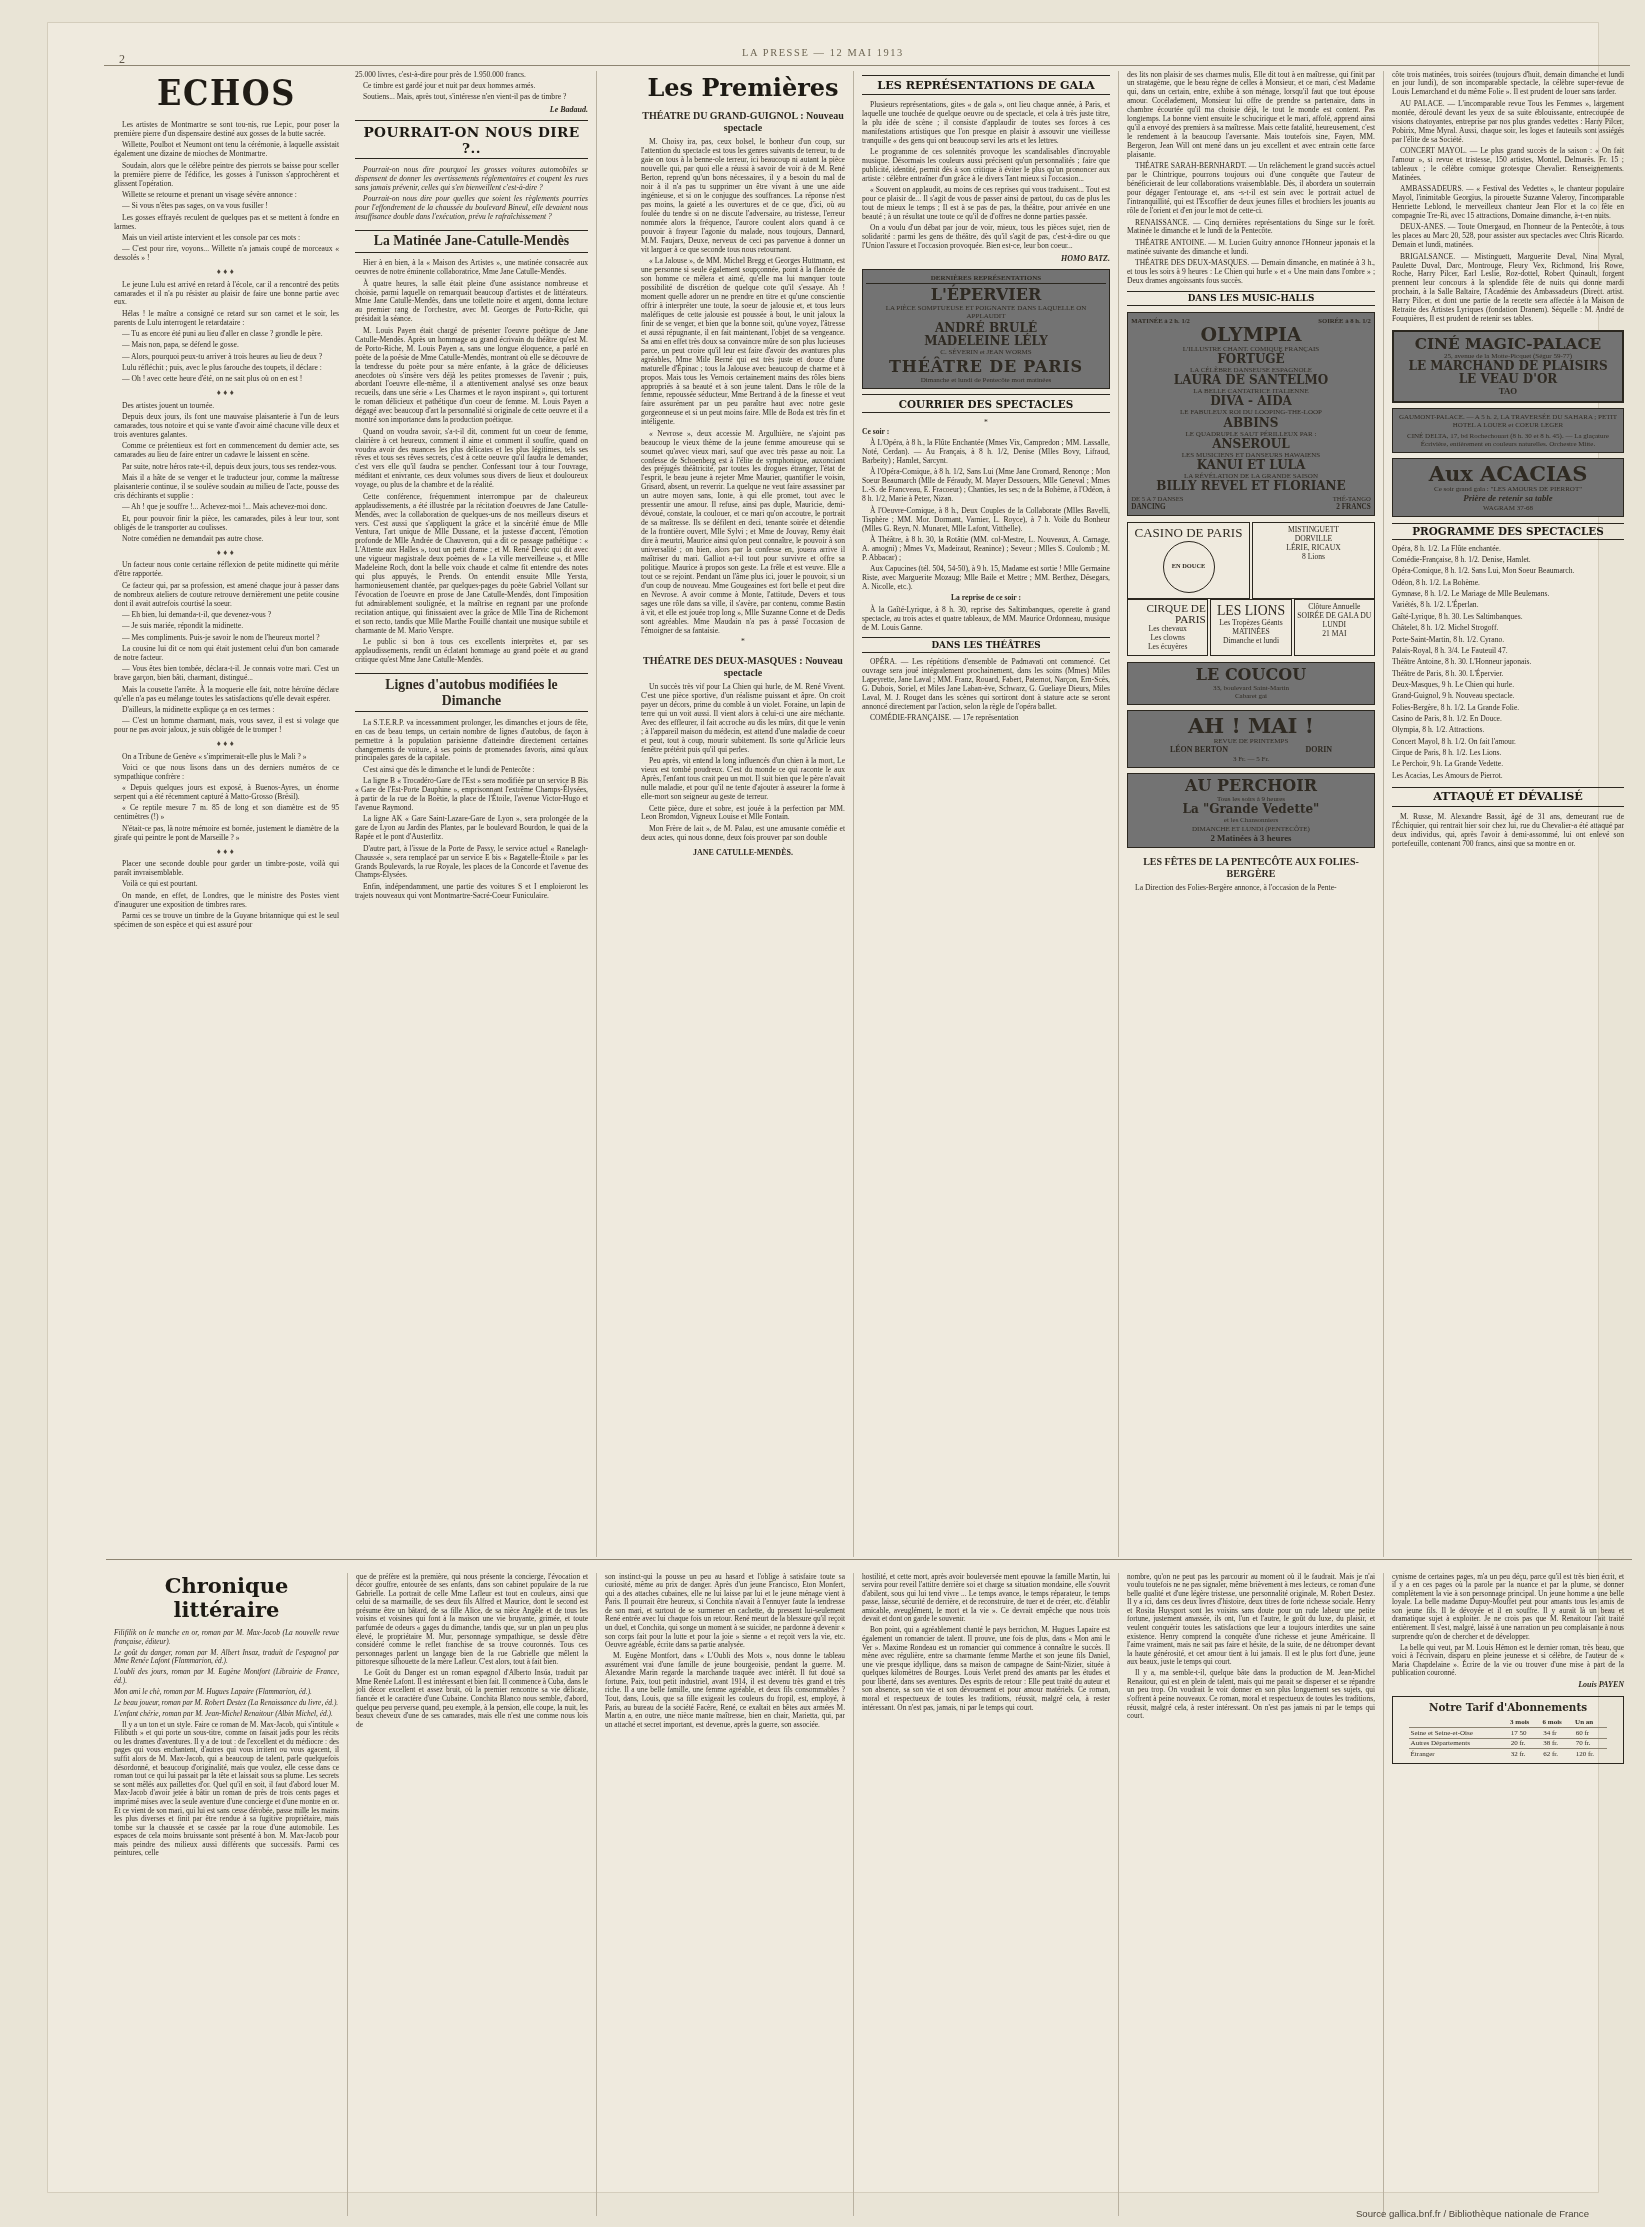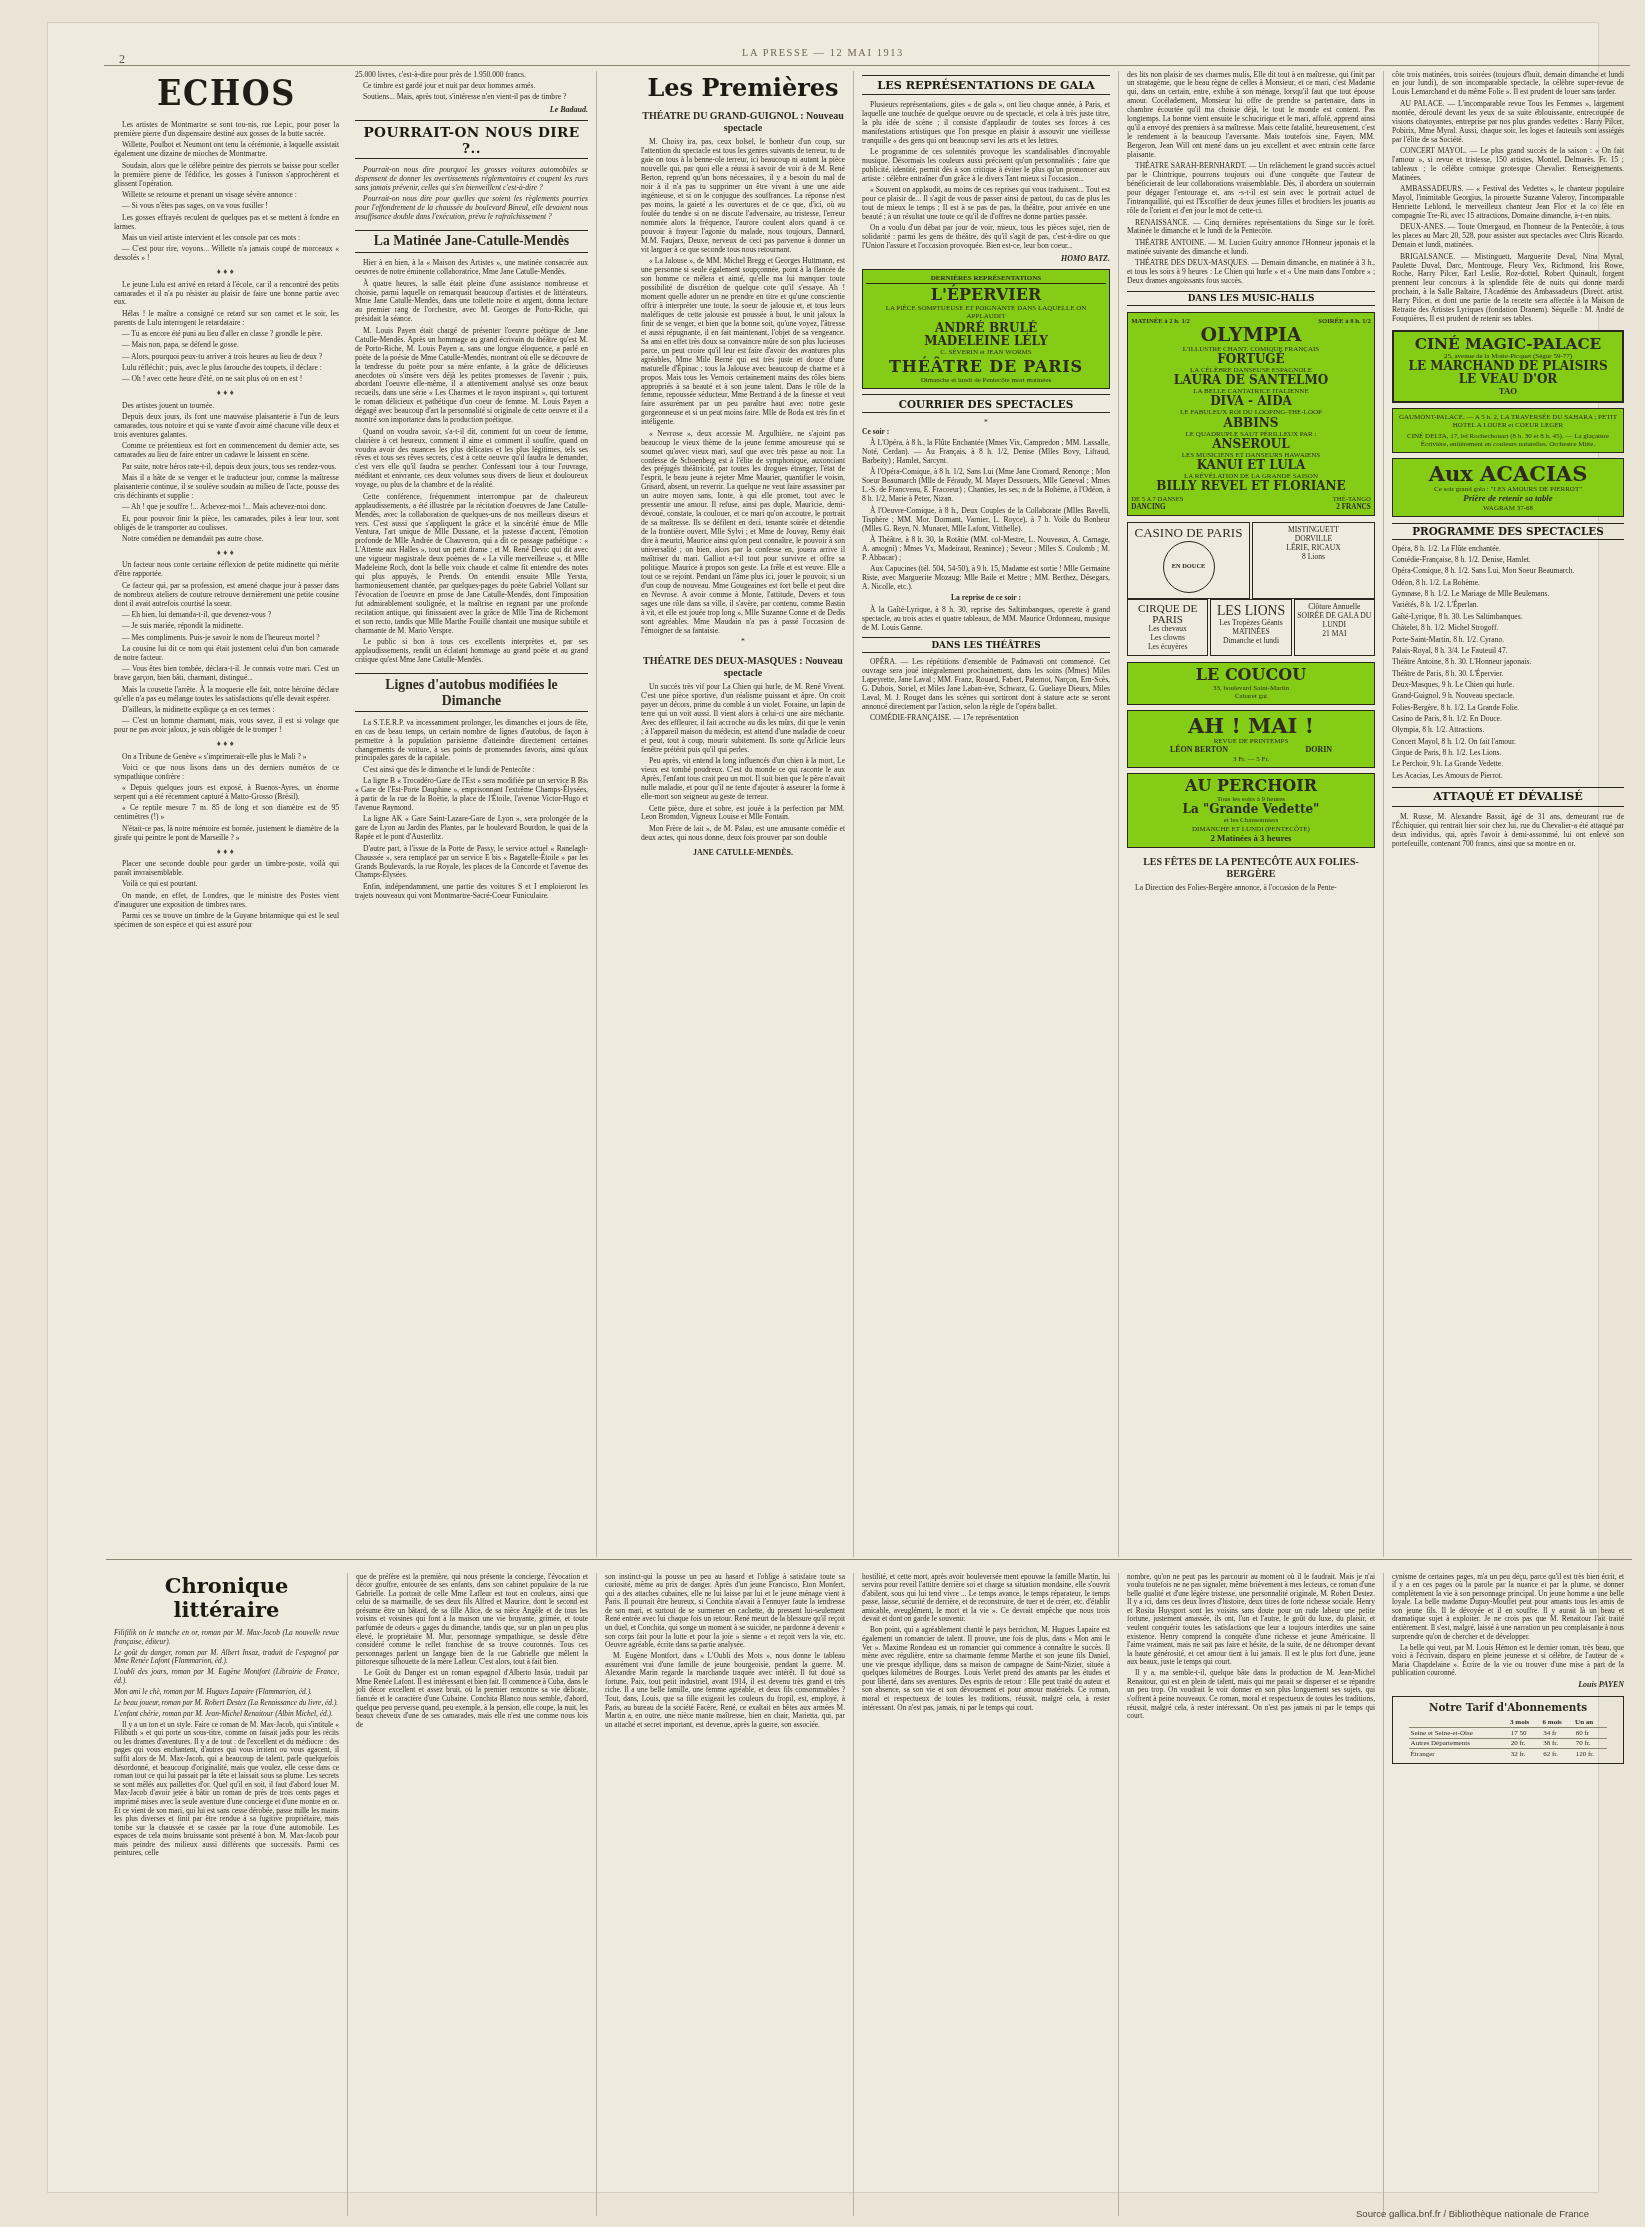--- a/index.html
+++ b/index.html
@@ -70,21 +70,21 @@
   .sub-b{font-weight:bold;}
   p{margin:0 0 2.4px 0;text-indent:8px;}
   .noind{text-indent:0;}
   .center{text-align:center;}
   .sep{
     text-align:center;font-size:8px;letter-spacing:2.4px;margin:4px 0;color:#4b443a;
   }
   .sig{text-align:right;font-style:italic;font-weight:bold;font-size:8px;margin:1.6px 0 4.8px;}
   
   .ad{
-    border:0.8px solid #2b271f;margin:5.6px 0;padding:4px 3.2px;text-align:center;background:#84cc16;
+    border:0.8px solid #2b271f;margin:5.6px 0;padding:4px 3.2px;text-align:center;background:#737373;
   }
   .ad .big{font-family:"DejaVu Serif",serif;font-weight:bold;font-size:16px;line-height:1.05;}
   .ad .big2{font-family:"DejaVu Serif",serif;font-weight:bold;font-size:12px;line-height:1.1;}
   .ad .mid{font-size:8.8px;font-weight:bold;}
   .ad .sm{font-size:7px;line-height:1.15;}
   .ad.dbl{border:2.4px double #2b271f;}
   .ad.thick{border:1.6px solid #2b271f;}
   .split{display:flex;gap:2px;}
   .split > div{flex:1;border:0.8px solid #2b271f;padding:3.2px 1.6px;text-align:center;}
   .casino-badge{
@@ -302,21 +302,21 @@
           <div>
             <div class="mid">MISTINGUETT</div>
             <div class="sm">DORVILLE</div>
             <div class="sm">LÉRIE, RICAUX</div>
             <div class="mid">8 Lions</div>
           </div>
         </div>
 
         <div class="split">
           <div>
-            <div class="big2" style="font-size:11.2px;line-height:1.0;">CIRQUE DE PARIS</div>
+            <div class="big2" style="font-size:11.2px;line-height:1.0;text-align:right;">CIRQUE DE PARIS</div>
             <div class="sm">Les chevaux</div>
             <div class="sm">Les clowns</div>
             <div class="sm">Les écuyères</div>
           </div>
           <div>
             <div class="big2" style="font-size:13.7px;">LES LIONS</div>
             <div class="sm">Les Tropèzes Géants</div>
             <div class="sm">MATINÉES</div>
             <div class="sm">Dimanche et lundi</div>
           </div>

